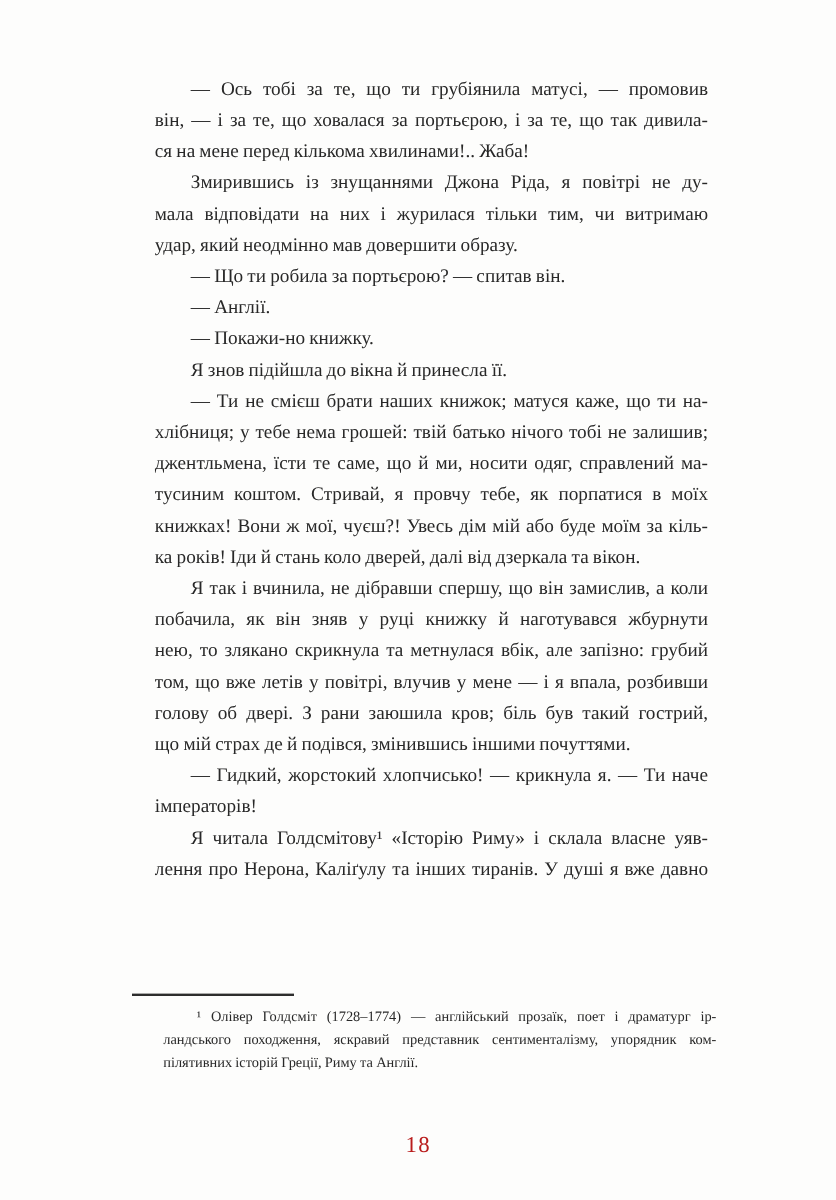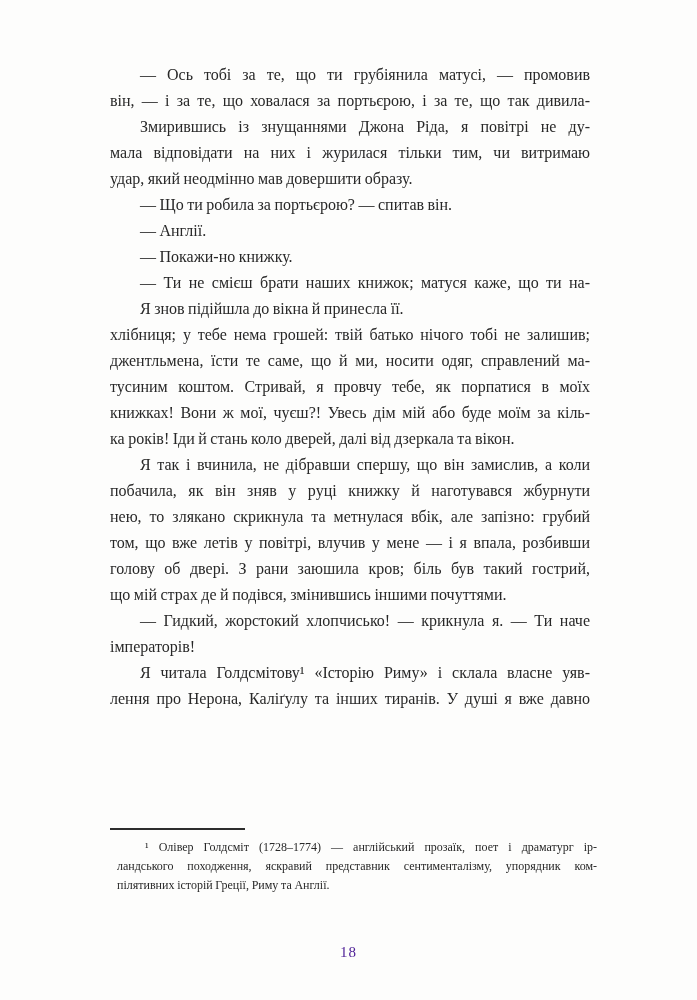--- a/index.html
+++ b/index.html
@@ -23,20 +23,21 @@
     width: 480px;
     font-size: 16px;
     line-height: 26px;
     word-spacing: -0.5px;
   }
   .line {
     height: 26px;
     overflow: hidden;
     white-space: normal;
     text-align: left;
+    margin-left: 19px;
   }
   
   .jl { text-align: justify; }
   .jl::after {
     content: "";
     display: inline-block;
     width: 100%;
     height: 0;
   }
   .ind { text-indent: 30px; }
@@ -58,40 +59,41 @@
     word-spacing: -0.3px;
   }
   .footnote .line { height: 19px; }
   .footnote .ind { text-indent: 28px; }
   .page-number {
     position: absolute;
     left: 0;
     top: 944px;
     width: 100%;
     text-align: center;
-    font-size: 15px;
+    font-size: 19px;
     letter-spacing: 1px;
-    color: #4c1d95;
+    color: #b91c1c;
   }
 </style>
 </head>
 <body>
 
 <div class="page">
   <div class="body-text" id="body-text">
       <div class="line jl ind">— Ось тобі за те, що ти грубіянила матусі, — промовив</div>
       <div class="line jl">він, — і за те, що ховалася за портьєрою, і за те, що так дивила-</div>
+      <div class="line">ся на мене перед кількома хвилинами!.. Жаба!</div>
       <div class="line jl ind">Змирившись із знущаннями Джона Ріда, я повітрі не ду-</div>
       <div class="line jl">мала відповідати на них і журилася тільки тим, чи витримаю</div>
       <div class="line">удар, який неодмінно мав довершити образу.</div>
       <div class="line ind">— Що ти робила за портьєрою? — спитав він.</div>
       <div class="line ind">— Англії.</div>
       <div class="line ind">— Покажи-но книжку.</div>
+      <div class="line ind">Я знов підійшла до вікна й принесла її.</div>
       <div class="line jl ind">— Ти не смієш брати наших книжок; матуся каже, що ти на-</div>
-      <div class="line ind">Я знов підійшла до вікна й принесла її.</div>
       <div class="line jl">хлібниця; у тебе нема грошей: твій батько нічого тобі не залишив;</div>
       <div class="line jl">джентльмена, їсти те саме, що й ми, носити одяг, справлений ма-</div>
       <div class="line jl">тусиним коштом. Стривай, я провчу тебе, як порпатися в моїх</div>
       <div class="line jl">книжках! Вони ж мої, чуєш?! Увесь дім мій або буде моїм за кіль-</div>
       <div class="line">ка років! Іди й стань коло дверей, далі від дзеркала та вікон.</div>
       <div class="line jl ind">Я так і вчинила, не дібравши спершу, що він замислив, а коли</div>
       <div class="line jl">побачила, як він зняв у руці книжку й наготувався жбурнути</div>
       <div class="line jl">нею, то злякано скрикнула та метнулася вбік, але запізно: грубий</div>
       <div class="line jl">том, що вже летів у повітрі, влучив у мене — і я впала, розбивши</div>
       <div class="line jl">голову об двері. З рани заюшила кров; біль був такий гострий,</div>

